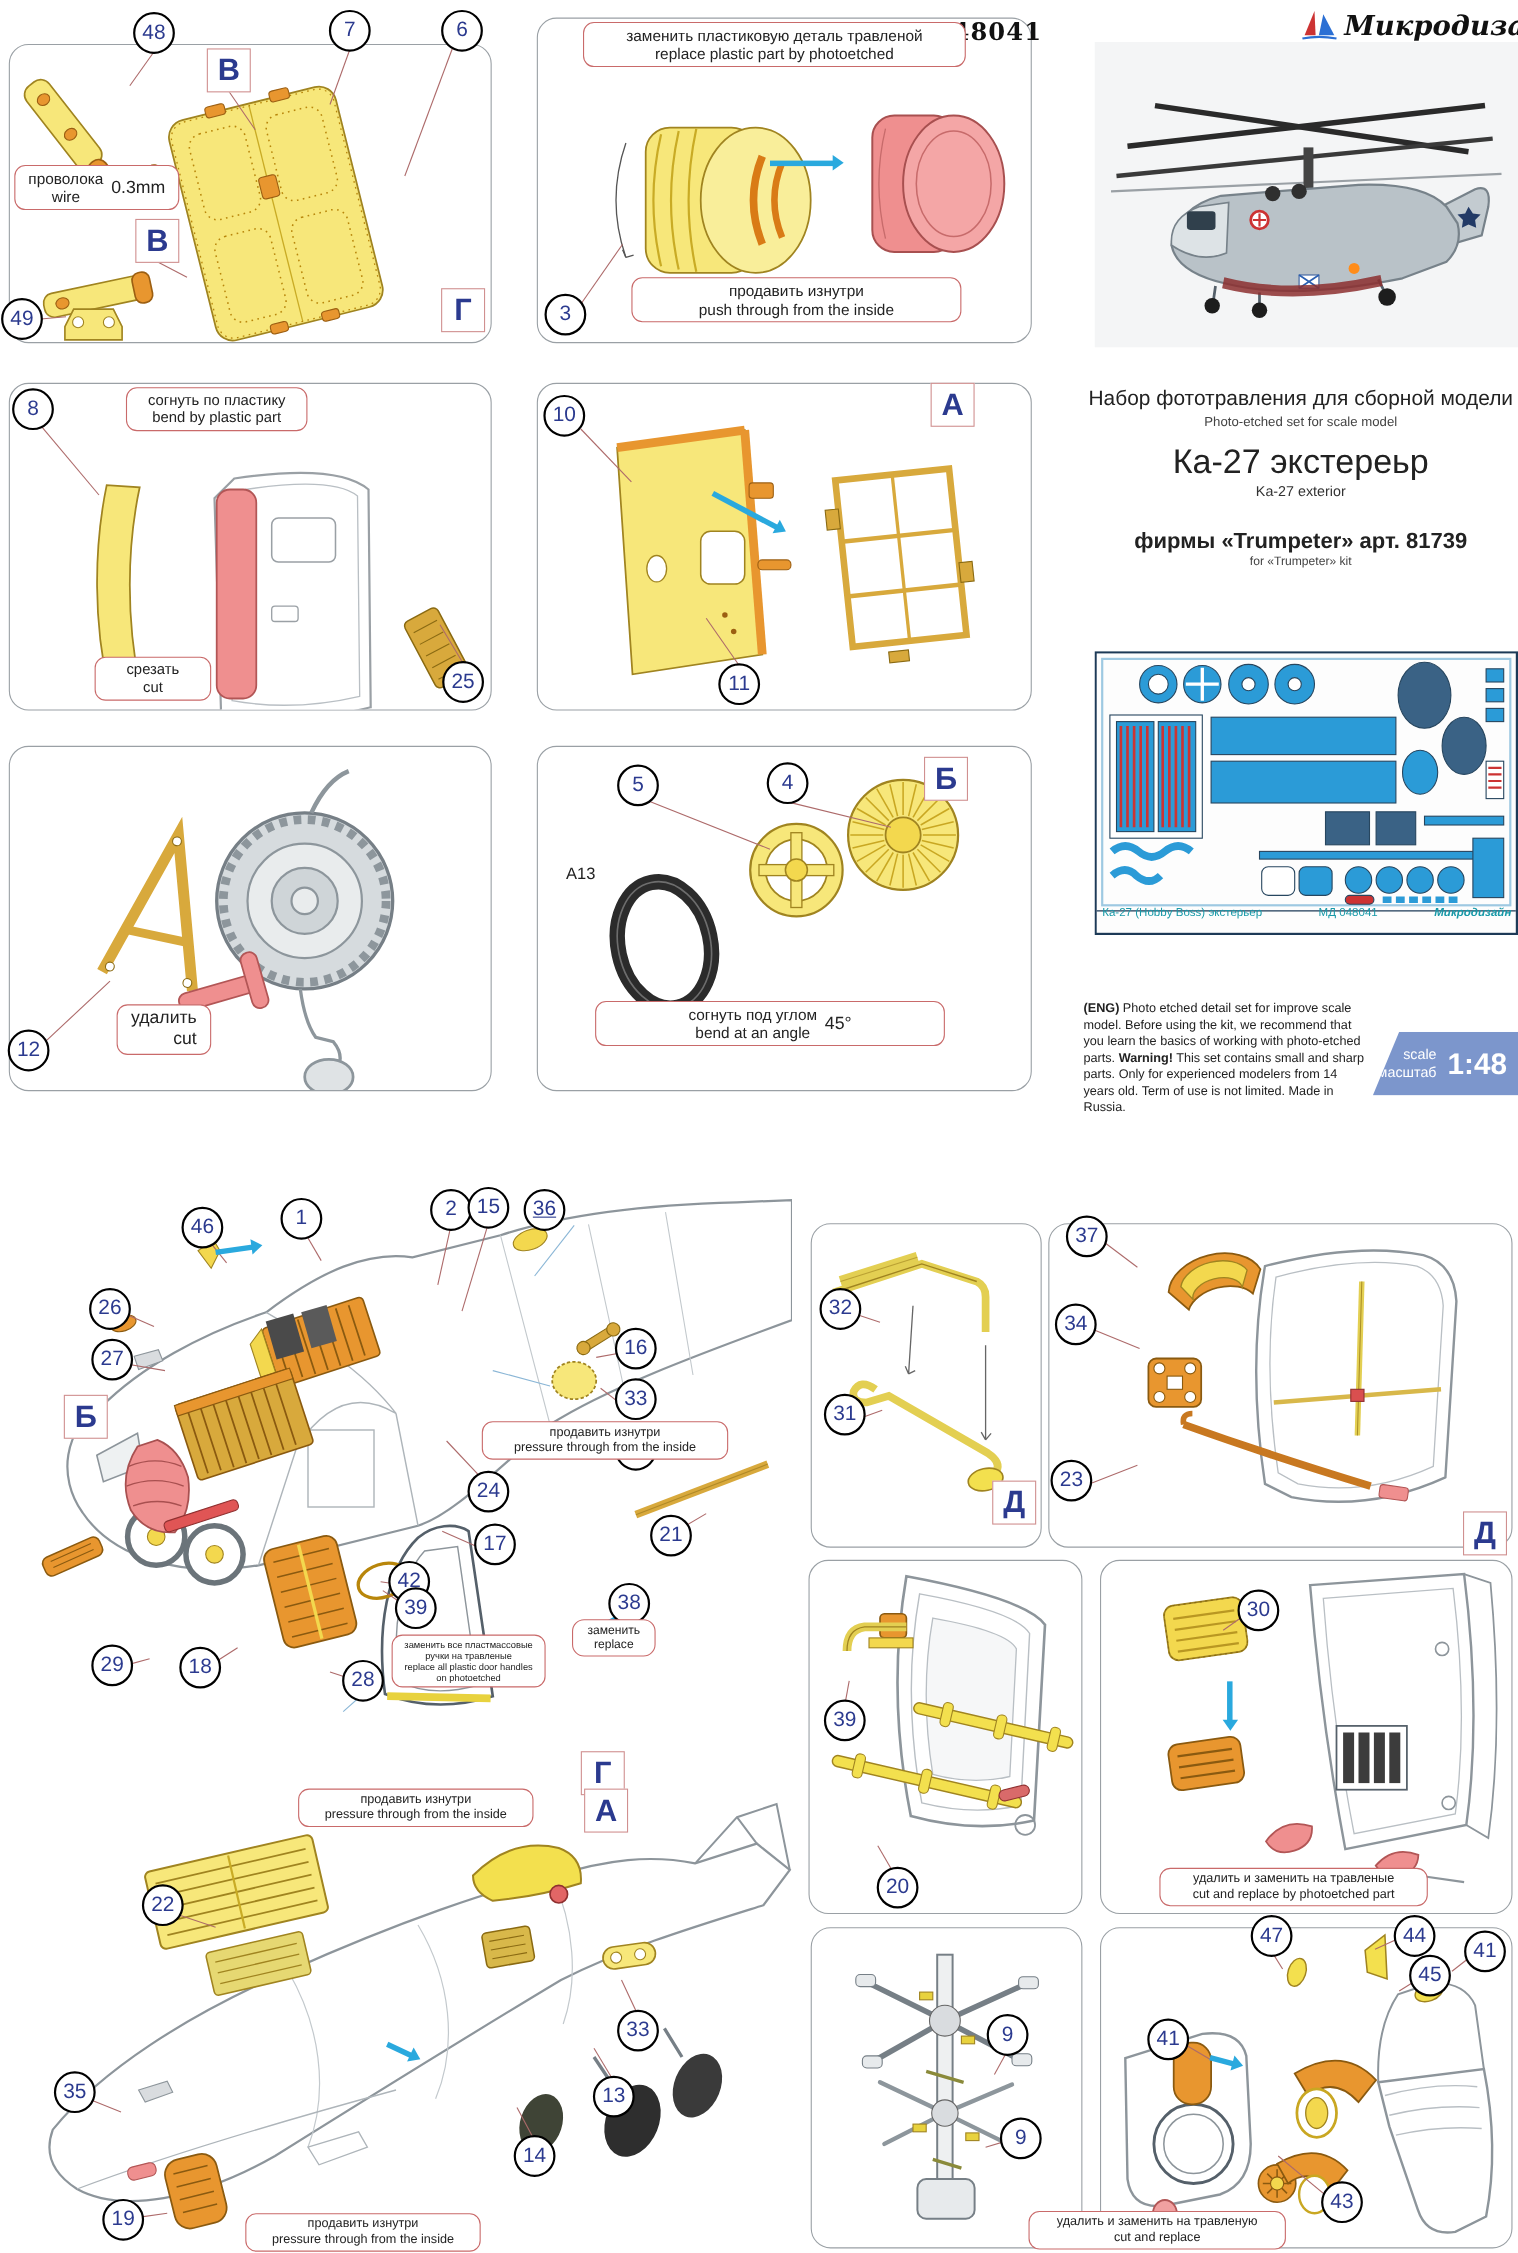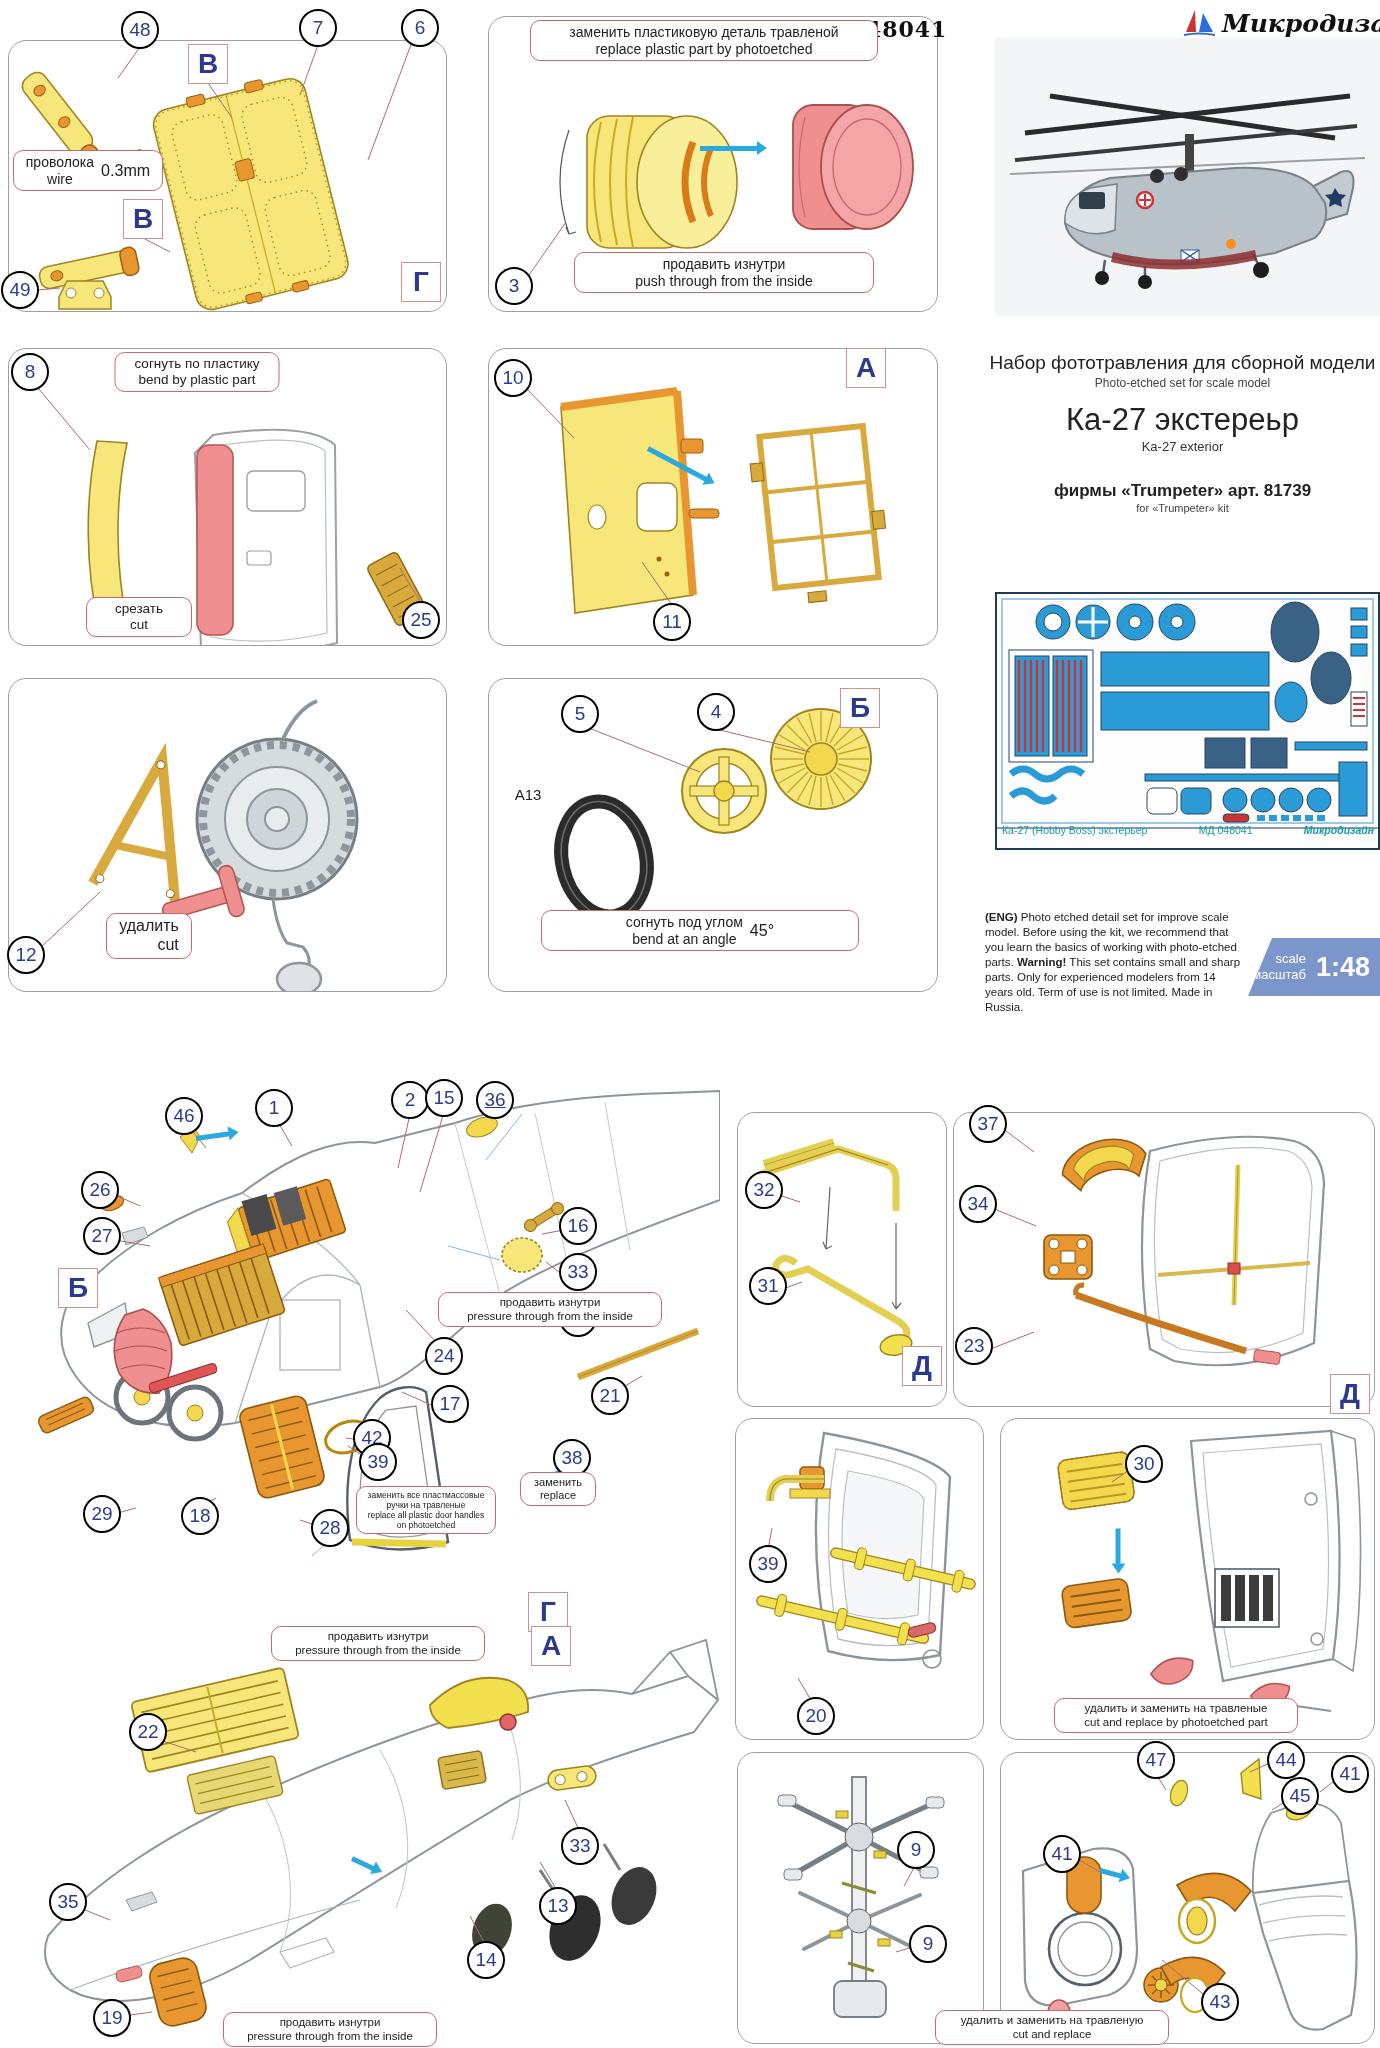--- a/index.html
+++ b/index.html
@@ -29,21 +29,21 @@
   
   #code{position:absolute;left:795px;top:16px;font-family:"DejaVu Serif",serif;font-weight:bold;
         font-size:22px;letter-spacing:1px;color:#111;}
   #brand{position:absolute;left:1182px;top:8px;display:flex;align-items:center;gap:6px;}
   #brand span{font-family:"DejaVu Serif",serif;font-style:italic;font-weight:bold;font-size:25px;color:#111;}
   #titleblock{position:absolute;left:985px;top:352px;width:395px;text-align:center;}
   .t-ru{font-size:19px;color:#222;}
   .t-en{font-size:12px;color:#444;margin-top:2px;}
   .t-model{font-size:31px;color:#222;margin-top:12px;}
   .t-model-en{font-size:13px;color:#333;margin-top:1px;text-align:center;}
-  .t-kit{font-size:17px;font-weight:bold;margin-top:27px;}
+  .t-kit{font-size:20px;font-weight:bold;margin-top:27px;}
   .t-kit-en{font-size:11px;color:#444;margin-top:1px;}
   #photo,#fret,#diag1,#diag2{position:absolute;}
   #fret-caption{position:absolute;left:1002px;top:824px;width:372px;display:flex;
                 justify-content:space-between;align-items:flex-end;color:#1899a8;font-size:10.5px;z-index:6;}
   #engnote{position:absolute;left:985px;top:910px;width:258px;font-size:11.5px;line-height:1.3;color:#222;}
   #scalebadge{position:absolute;left:1248px;top:938px;width:132px;height:58px;background:#7c96cc;
               clip-path:polygon(24px 0,132px 0,132px 58px,0 58px);display:flex;align-items:center;
               justify-content:flex-end;gap:10px;padding-right:10px;box-sizing:border-box;color:#fff;}
   #scalebadge .sc{text-align:right;font-size:13px;line-height:1.25;}
   #scalebadge .val{font-size:27px;font-weight:bold;}
@@ -686,21 +686,21 @@
       <div class="callout" style="left: 102px; top: 1236px;">27</div>
       <div class="callout" style="left: 578px; top: 1226px;">16</div>
       <div class="callout" style="left: 578px; top: 1272px;">33</div>
       <div class="callout" style="left: 578px; top: 1318px;">40</div>
       <div class="callout" style="left: 444px; top: 1356px;">24</div>
       <div class="callout" style="left: 450px; top: 1404px;">17</div>
       <div class="callout" style="left: 610px; top: 1396px;">21</div>
       <div class="callout" style="left: 372px; top: 1438px;">42</div>
       <div class="callout" style="left: 378px; top: 1462px;">39</div>
       <div class="callout" style="left: 102px; top: 1514px;">29</div>
-      <div class="callout" style="left: 200px; top: 1516px;">18</div>
+      <div class="callout" style="left: 182px; top: 1516px;">18</div>
       <div class="callout" style="left: 330px; top: 1528px;">28</div>
       <div class="callout" style="left: 572px; top: 1458px;">38</div>
       <div class="callout" style="left: 148px; top: 1732px;">22</div>
       <div class="callout" style="left: 68px; top: 1902px;">35</div>
       <div class="callout" style="left: 580px; top: 1846px;">33</div>
       <div class="callout" style="left: 558px; top: 1906px;">13</div>
       <div class="callout" style="left: 486px; top: 1960px;">14</div>
       <div class="callout" style="left: 112px; top: 2018px;">19</div>
       <div class="callout" style="left: 764px; top: 1190px;">32</div>
       <div class="callout" style="left: 768px; top: 1286px;">31</div>

